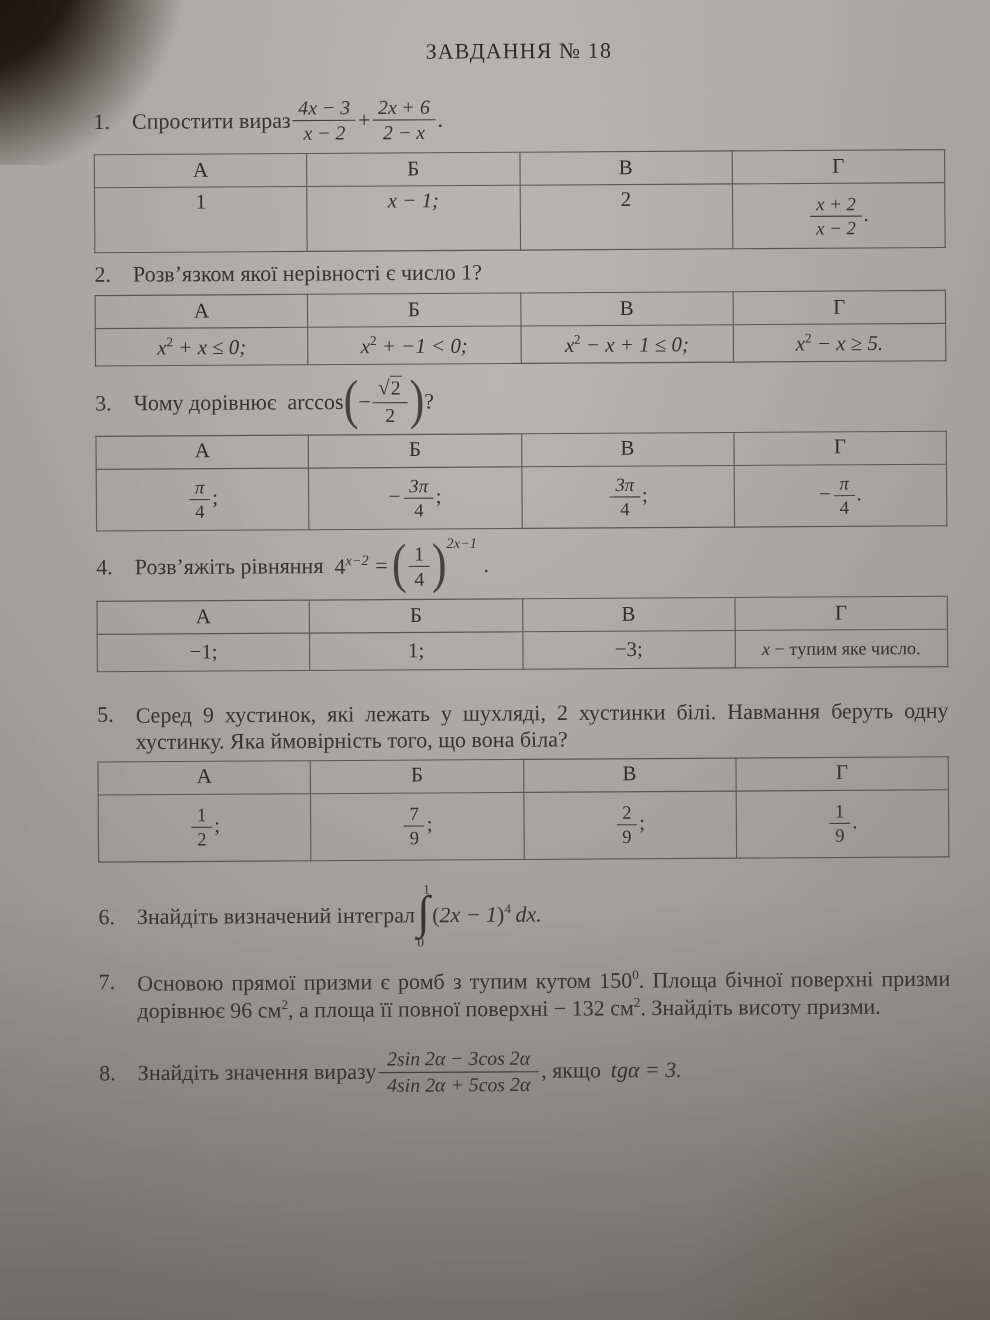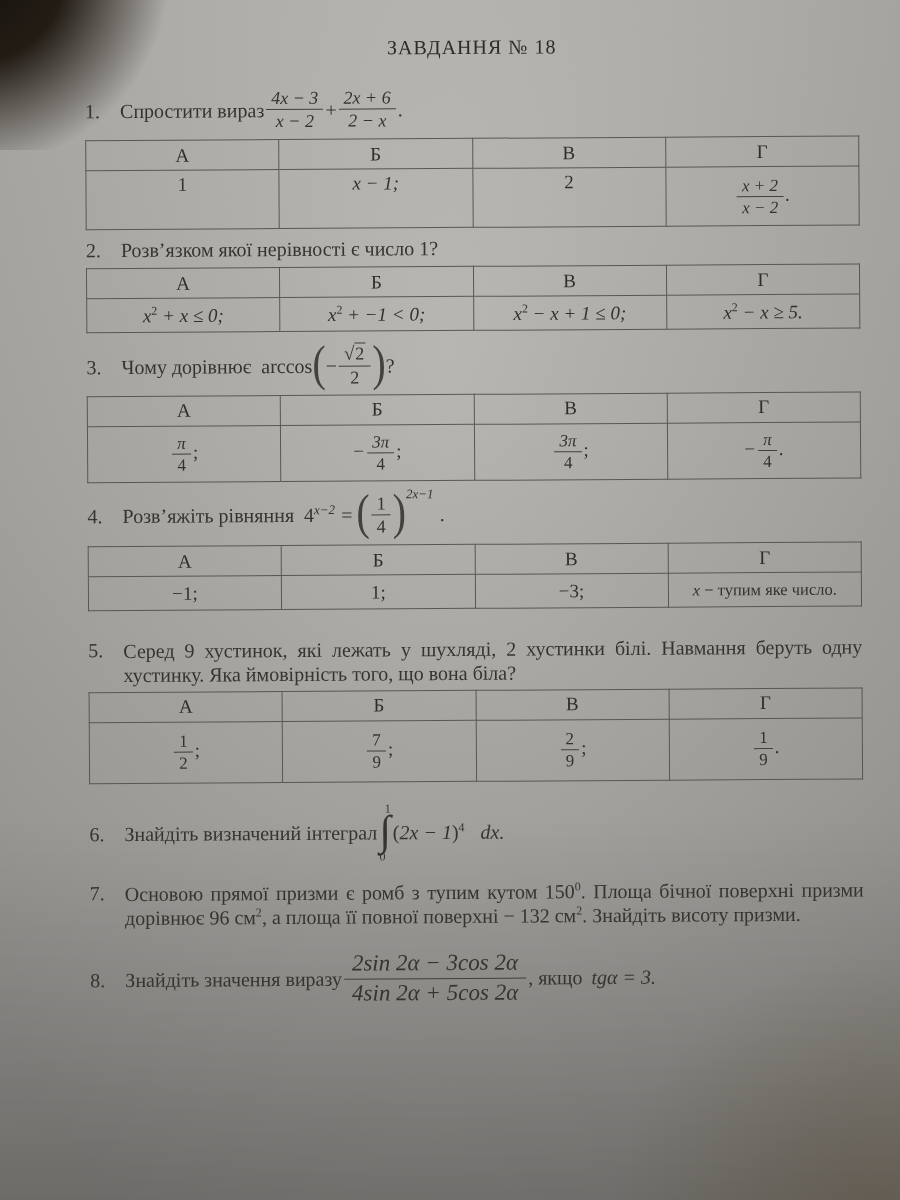--- a/index.html
+++ b/index.html
@@ -245,32 +245,32 @@
 
   <div class="q s-q6">
     <span class="qnum">6.</span>
     <span class="qtext">Знайдіть визначений інтеграл</span>
     <span class="intgrp gap">
       <span class="ilim t">1</span>
       <span class="isym">∫</span>
       <span class="ilim b">0</span>
     </span>
     <span><span>(</span><i>2x − 1</i><span>)</span><sup>4</sup></span>
-    <i style="margin-left:16px;">dx.</i>
+    <i style="margin-left:4px;">dx.</i>
   </div>
 
   <div class="qpar s-q7">
     <span class="qnum">7.</span>
     <span class="qbody"><span>Основою прямої призми є ромб з тупим кутом 150</span><sup>0</sup><span>. Площа бічної поверхні призми дорівнює 96 см</span><sup>2</sup><span>, а площа її повної поверхні − 132 см</span><sup>2</sup><span>. Знайдіть висоту призми.</span></span>
   </div>
 
   <div class="q s-q8">
     <span class="qnum">8.</span>
     <span class="qtext">Знайдіть значення виразу</span>
-    <span class="frac gap" style="font-size:23px;">
+    <span class="frac gap" style="font-size:18px;">
       <i class="fnum" style="padding:0 8px 2px;">2sin 2α − 3cos 2α</i>
       <i class="fden">4sin 2α + 5cos 2α</i>
     </span>
     <span style="white-space:pre;">, якщо </span>
     <i style="margin-left:4px;">tgα = 3.</i>
   </div>
 
 </div>
 
 </body></html>

